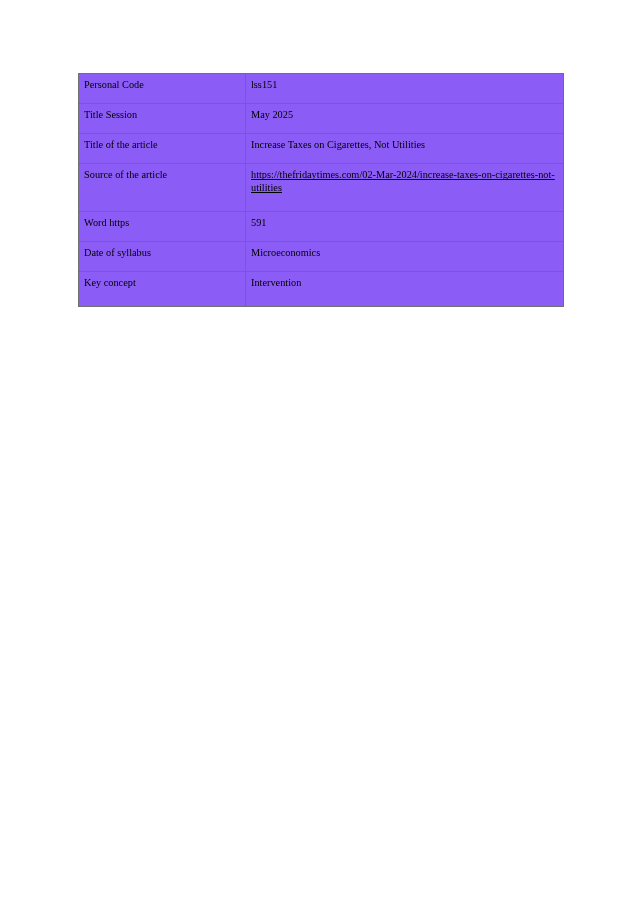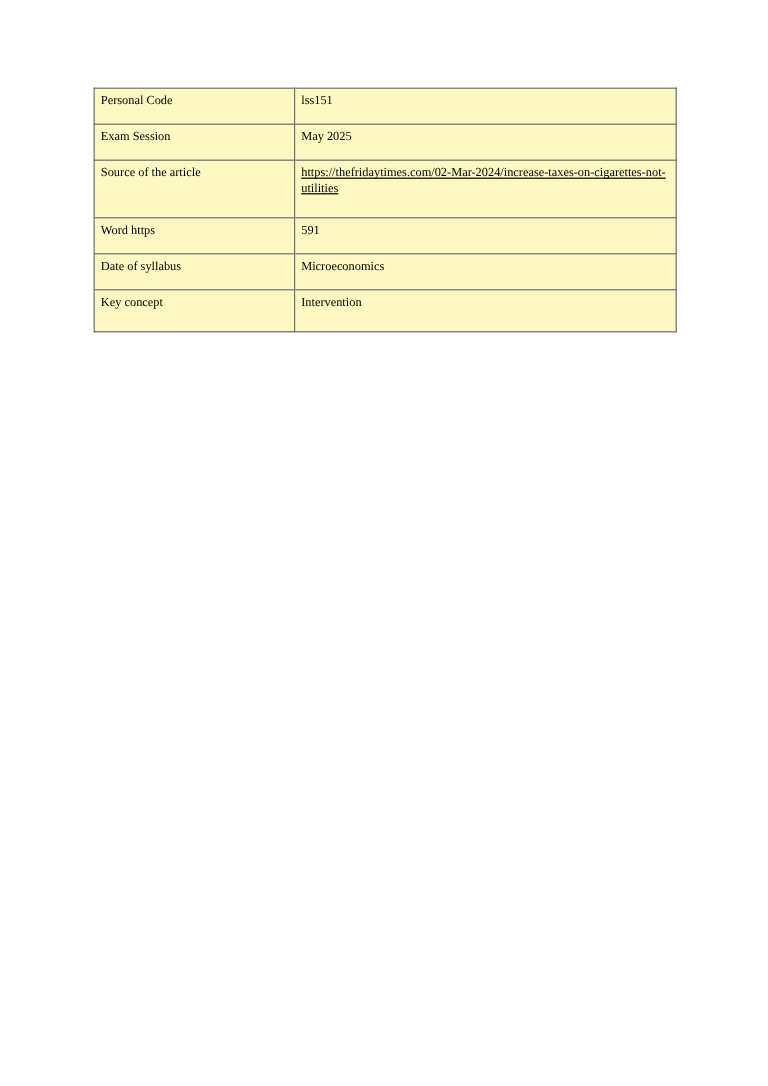--- a/index.html
+++ b/index.html
@@ -36,21 +36,21 @@
     line-height: 1.28;
   }
 
   .cover-table col.col-label { width: 167px; }
   .cover-table col.col-value { width: 318px; }
 
   .cover-table td {
     border: 1px solid #6f6f6f;
     padding: 4px 0 0 5px;
     vertical-align: top;
-    background: #fef9c3;
+    background: #8b5cf6;
     word-wrap: break-word;
     overflow-wrap: break-word;
   }
 
   
   .cover-table tr { height: 30px; }
 
   .cover-table tr.row-tall { height: 48px; }
   .cover-table tr.row-last { height: 35px; margin-top: 16px; }
 
@@ -86,27 +86,35 @@
         <td>
           <span class="cell-text">Personal Code</span>
         </td>
         <td>
           <span class="cell-text">lss151</span>
         </td>
       </tr>
 
       <tr>
         <td>
-          <span class="cell-text">Exam Session</span>
+          <span class="cell-text">Title Session</span>
         </td>
         <td>
           <span class="cell-text">May 2025</span>
         </td>
       </tr>
 
+      <tr>
+        <td>
+          <span class="cell-text">Title of the article</span>
+        </td>
+        <td>
+          <span class="cell-text">Increase Taxes on Cigarettes, Not Utilities</span>
+        </td>
+      </tr>
 
       <tr class="row-tall">
         <td>
           <span class="cell-text">Source of the article</span>
         </td>
         <td>
           <a class="value-link" href="#">https://thefridaytimes.com/02-Mar-2024/increase-taxes-on-cigarettes-not-utilities</a>
         </td>
       </tr>
 

